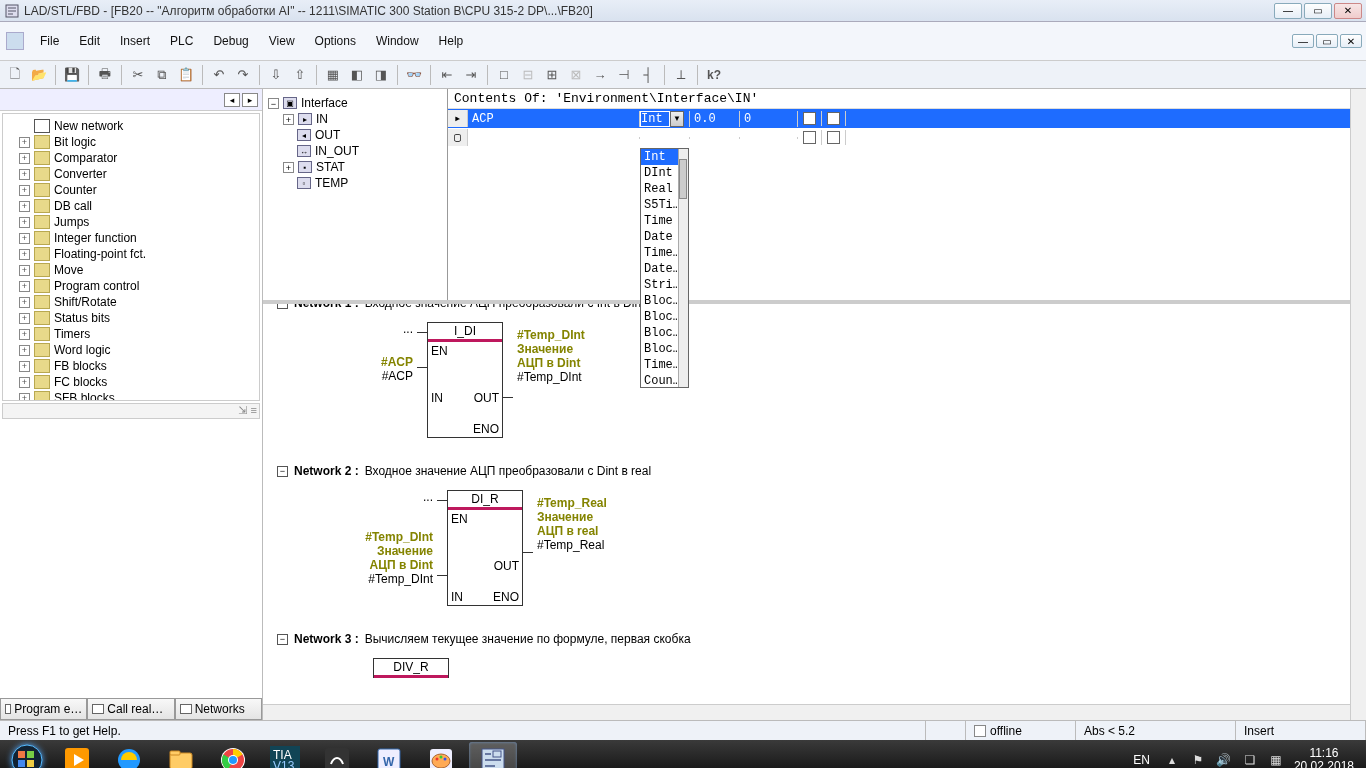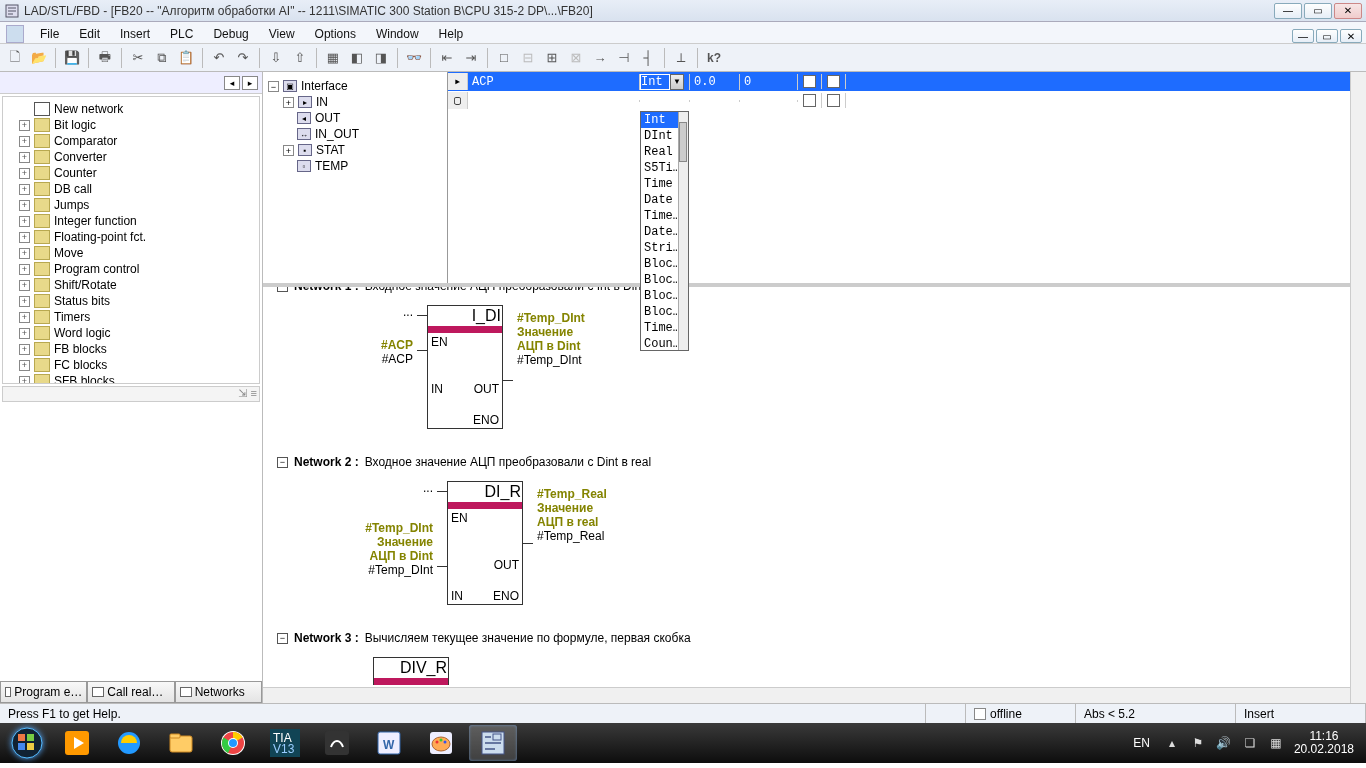--- a/index.html
+++ b/index.html
@@ -7,21 +7,21 @@
 
 
 .titlebar { height: 22px; background: linear-gradient(#e8eef7, #d9e2ef); border-bottom: 1px solid #aab; display: flex; align-items: center; padding: 0 4px; }
 .titlebar .icon { width: 16px; height: 16px; margin-right: 4px; display:inline-flex;align-items:center;justify-content:center;}
 .titlebar .title { flex: 1; font-size: 12px; color: #333; white-space: nowrap; overflow: hidden; }
 .win-btns { display: flex; gap: 2px; }
 .win-btn { width: 28px; height: 16px; border: 1px solid #8ab; background: linear-gradient(#fefefe,#e6eef7); border-radius: 2px; font-size: 10px; display: flex; align-items: center; justify-content: center; cursor: pointer; }
 .win-btn.close { background: linear-gradient(#f7e6e6,#f0cccc); border-color:#c88;}
 
 
-.menubar { height: 22px; background: #f3f6fb; border-bottom: 1px solid #ccc; display: flex; align-items: flex-end; padding: 0 6px; position: relative; }
+.menubar { height: 39px; background: #f3f6fb; border-bottom: 1px solid #ccc; display: flex; align-items: center; padding: 0 6px; position: relative; }
 .menubar .img-icon { width: 18px; height: 18px; margin-right: 6px; border: 1px solid #aac; background: #cde; }
 .menubar .mitem { padding: 2px 10px; cursor: pointer; color: #111; }
 .menubar .inner-btns { position: absolute; right: 4px; display:flex; gap:2px;}
 .menubar .inner-btns .win-btn{width:22px;height:14px;}
 
 
 .toolbar { height: 28px; background: #eef2f8; border-bottom: 1px solid #bbb; display: flex; align-items: center; padding: 0 4px; gap: 2px; }
 .tbtn { width: 22px; height: 22px; border: 1px solid transparent; display: flex; align-items: center; justify-content: center; cursor: pointer; font-size: 13px; color:#555; }
 .tsep { width: 1px; height: 20px; background: #bbb; margin: 0 3px; }
 
@@ -66,21 +66,21 @@
 
 
 .canvas { flex: 1; overflow: auto; background: #fff; padding: 10px 14px; font-family: "Courier New", monospace; position: relative; }
 .net { margin-bottom: 26px; }
 .net-title { font-family: "Courier New", monospace; font-size: 13px; margin-bottom: 12px; display:flex; align-items:center; gap:6px;}
 .net-title .box { width: 11px; height: 11px; border: 1px solid #555; font-size: 9px; display: flex; align-items: center; justify-content: center; }
 .block-wrap { display: flex; align-items: flex-start; gap: 0; }
 .left-labels { text-align: right; padding-right: 4px; }
 .lbl-olive { color: #848400; font-weight: bold; }
 .fbd-block { border: 1px solid #333; width: 76px; background: #fff; }
-.fbd-head { text-align: right; border-bottom: 7px solid #be185d; padding: 1px; font-size: 16px; }
+.fbd-head { text-align: center; border-bottom: 3px solid #be185d; padding: 1px; font-size: 12px; }
 .fbd-row { display: flex; justify-content: space-between; padding: 0 3px; height: 17px; align-items: center; font-size: 12px; }
 .right-labels { padding-left: 4px; }
 .conn { display: inline-block; width: 10px; border-top: 1px solid #333; vertical-align: middle; }
 
 .right-scroll { position: absolute; right: 0; top: 0; bottom: 0; width: 16px; background: #f0f0f0; border-left: 1px solid #ccc; }
 .bottom-scroll { height: 16px; background: #f0f0f0; border-top: 1px solid #ccc; }
 
 
 .statusbar { height: 20px; background: #eef2f8; border-top: 1px solid #bbb; display: flex; align-items: center; font-size: 11px; }
 .status-cell { padding: 2px 8px; border-right: 1px solid #bbb; height:100%; display:flex;align-items:center;}
@@ -320,20 +320,21 @@
             <span class="exp">+</span>
             <span class="iface-ic">▪</span>
             <span>STAT</span>
           </div>
         <div class="iface-line" style="padding-left:30px">
             <span class="iface-ic">▫</span>
             <span>TEMP</span>
           </div>
       </div>
       <div class="iface-content">
+        <div class="iface-header">Contents Of: 'Environment\Interface\IN'</div>
         <div class="grid">
           <div class="grow sel">
             <div class="gc" style="width:20px;background:#eee;justify-content:center;color:#000;">▸</div>
             <div class="gc" style="width:172px">ACP</div>
             <div class="gc type-cell" style="width:50px;padding:0">
               <input value="Int" style="">
               <div class="type-dd">▼</div>
             </div>
             <div class="gc" style="width:50px">0.0</div>
             <div class="gc" style="width:58px">0</div>

